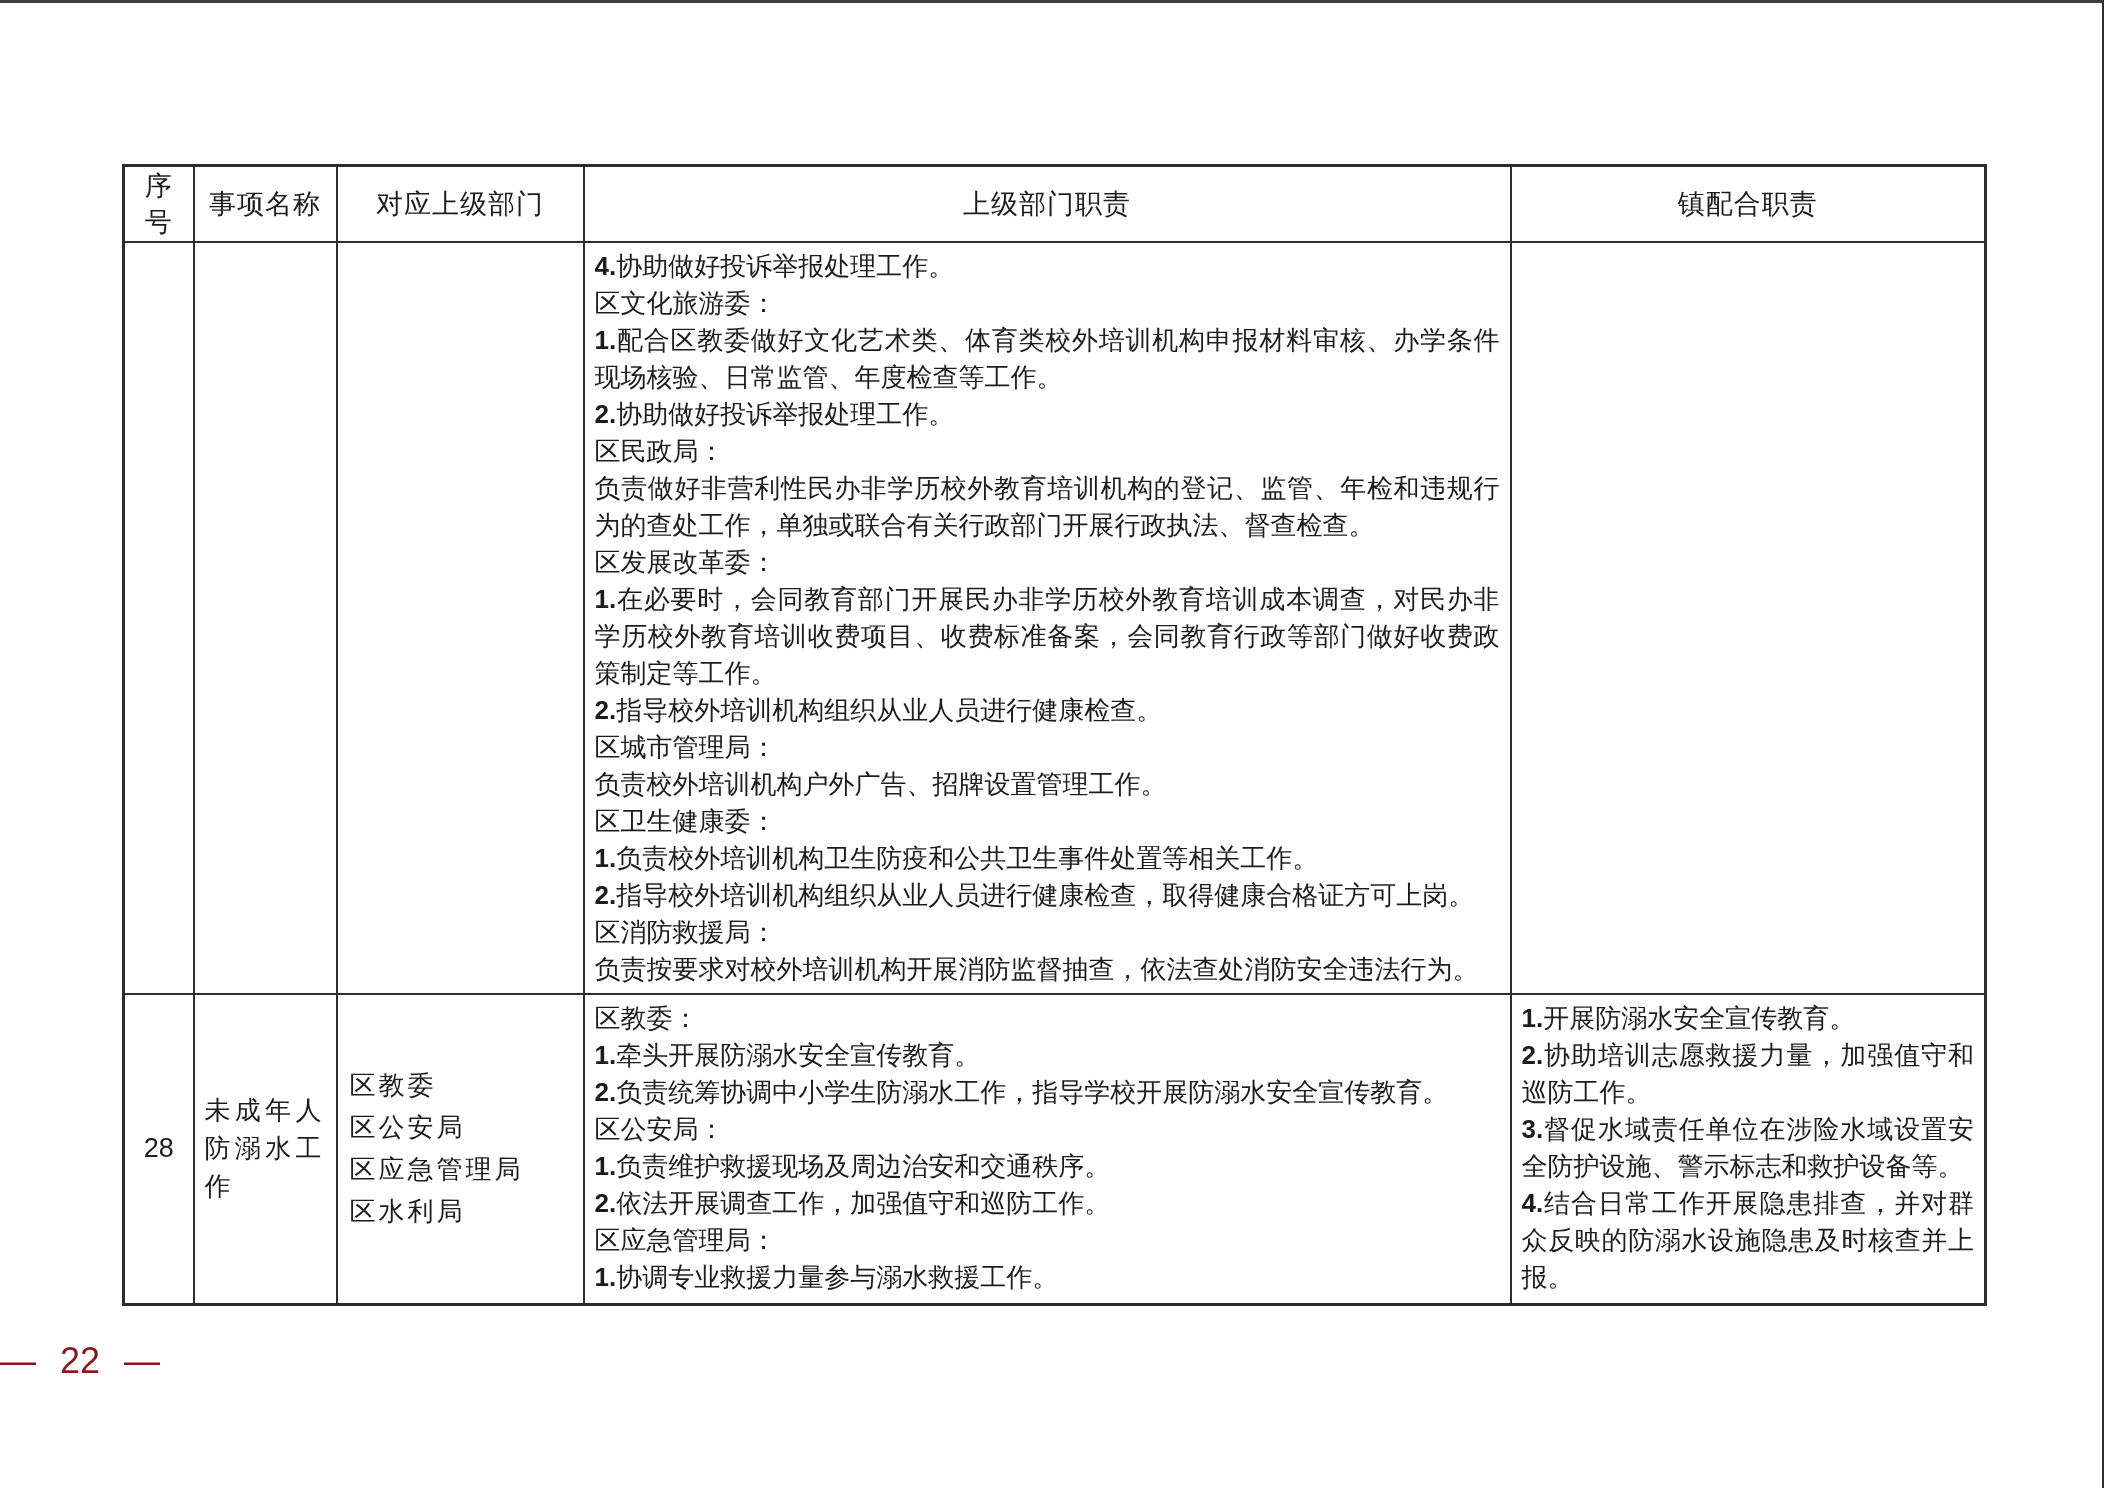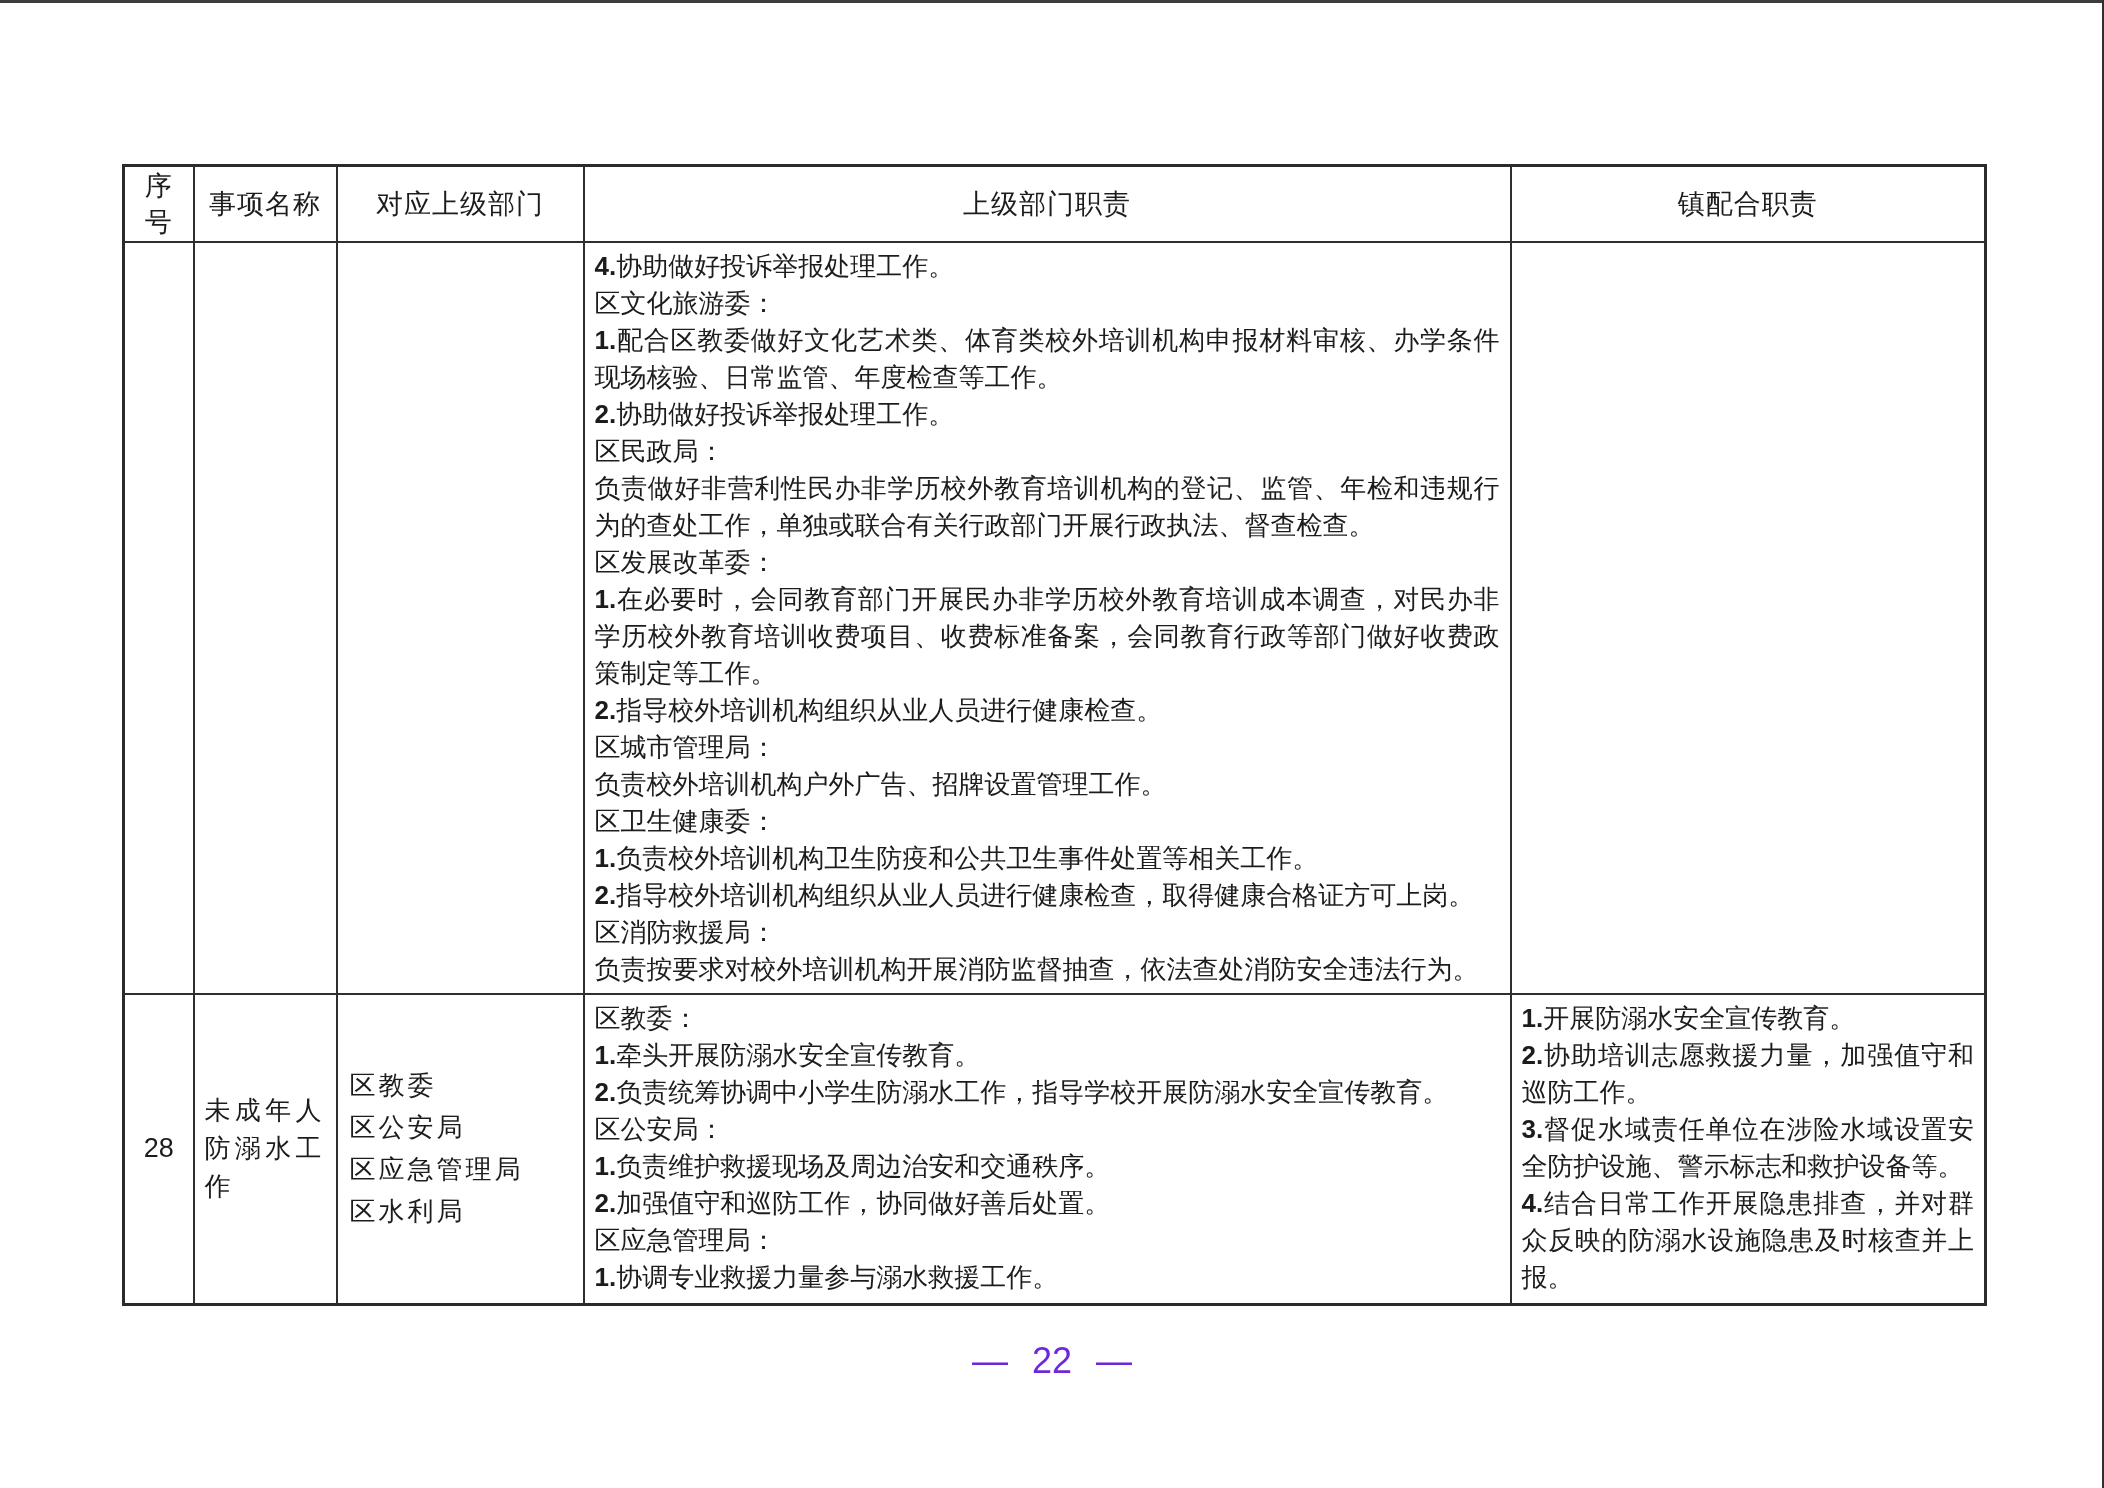--- a/index.html
+++ b/index.html
@@ -46,23 +46,23 @@
     text-align:justify;text-justify:inter-character;
   }
   .para{margin:0;}
   .para .num{
     font-family:"Liberation Sans","DejaVu Sans",sans-serif;font-weight:700;
   }
   .para.dept{
     font-family:"Liberation Sans","DejaVu Sans",sans-serif;font-weight:400;
   }
   .footer{
-    position:absolute;left:0;top:1340px;width:2104px;text-align:center;
+    position:absolute;left:0;top:1340px;width:2104px;
     font-family:"Liberation Sans","DejaVu Sans",sans-serif;font-size:36px;
-    word-spacing:14px;color:#6d28d9;
+    word-spacing:14px;color:#7f1d1d;
   }
 </style>
 </head>
 <body>
 
 <div class="screen">
   <div class="edge-top"></div>
   <div class="edge-right"></div>
 
   <table class="doc-table">
@@ -115,21 +115,21 @@
         <td class="c-depts pre">区教委
 区公安局
 区应急管理局
 区水利局</td>
         <td class="c-duties">
           <p class="para dept"><span>区教委：</span></p>
           <p class="para"><span class="num">1.</span><span>牵头开展防溺水安全宣传教育。</span></p>
           <p class="para"><span class="num">2.</span><span>负责统筹协调中小学生防溺水工作，指导学校开展防溺水安全宣传教育。</span></p>
           <p class="para dept"><span>区公安局：</span></p>
           <p class="para"><span class="num">1.</span><span>负责维护救援现场及周边治安和交通秩序。</span></p>
-          <p class="para"><span class="num">2.</span><span>加强值守和巡防工作，协同做好善后处置。</span></p>
+          <p class="para"><span class="num">2.</span><span>依法开展调查工作，加强值守和巡防工作。</span></p>
           <p class="para dept"><span>区应急管理局：</span></p>
           <p class="para"><span class="num">1.</span><span>协调专业救援力量参与溺水救援工作。</span></p>
         </td>
         <td class="c-duties">
           <p class="para"><span class="num">1.</span><span>开展防溺水安全宣传教育。</span></p>
           <p class="para"><span class="num">2.</span><span>协助培训志愿救援力量，加强值守和巡防工作。</span></p>
           <p class="para"><span class="num">3.</span><span>督促水域责任单位在涉险水域设置安全防护设施、警示标志和救护设备等。</span></p>
           <p class="para"><span class="num">4.</span><span>结合日常工作开展隐患排查，并对群众反映的防溺水设施隐患及时核查并上报。</span></p>
         </td>
       </tr>

